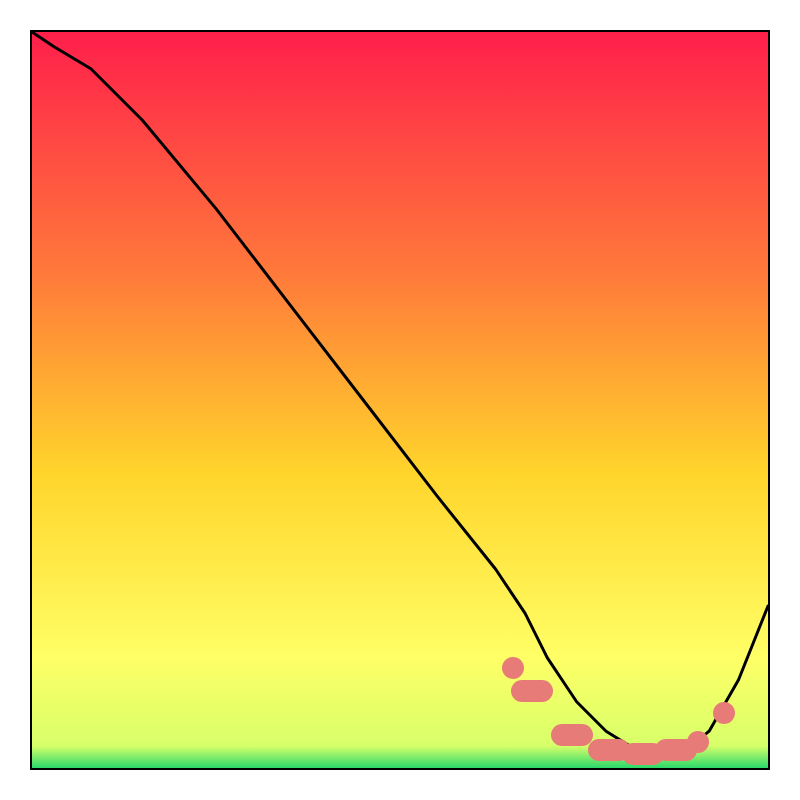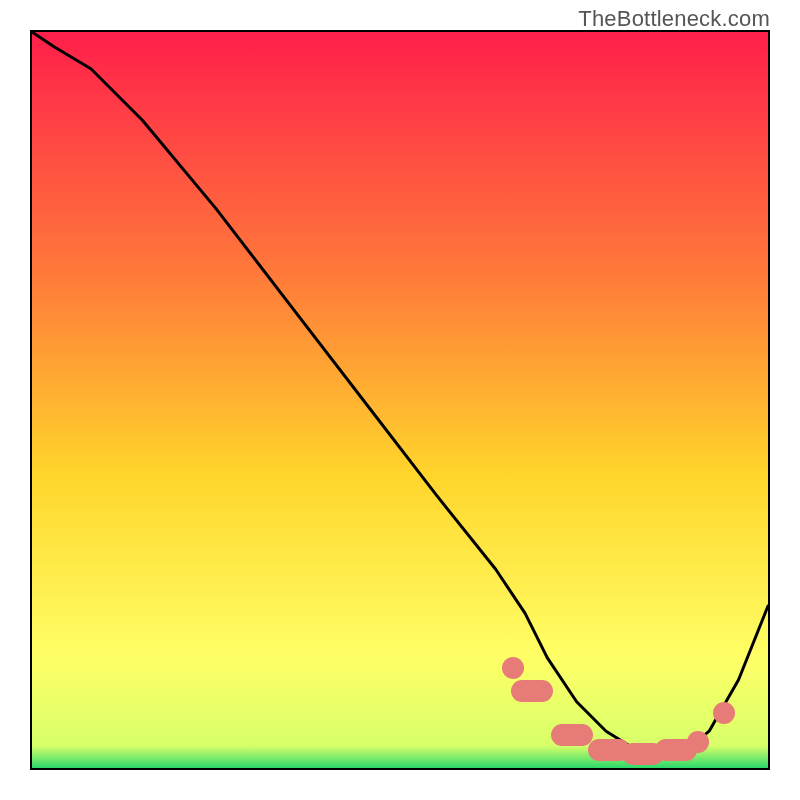--- a/index.html
+++ b/index.html
@@ -46,21 +46,20 @@
   .marker.pill {
     width: 42px;
     height: 22px;
     border-radius: 11px;
   }
 </style>
 </head>
 <body>
 
 <div class="stage">
-  <div class="watermark">TheBottleneck.com</div>
 
   <div class="plot">
     <svg class="bg-gradient" viewBox="0 0 740 740" preserveAspectRatio="none">
       <defs>
         <linearGradient id="g" x1="0" y1="0" x2="0" y2="1">
           <stop id="s0" offset="0%" stop-color="#ff1f4b"></stop>
           <stop id="s1" offset="33%" stop-color="#ff7a3a"></stop>
           <stop id="s2" offset="60%" stop-color="#ffd52b"></stop>
           <stop id="s3" offset="85%" stop-color="#ffff66"></stop>
           <stop id="s4" offset="97%" stop-color="#d7ff6a"></stop>

